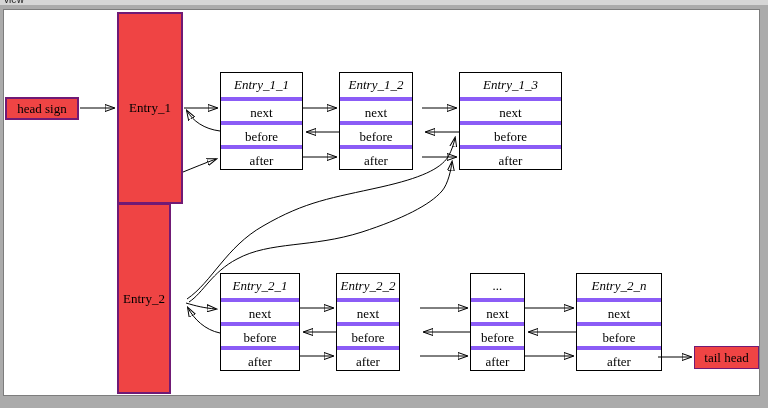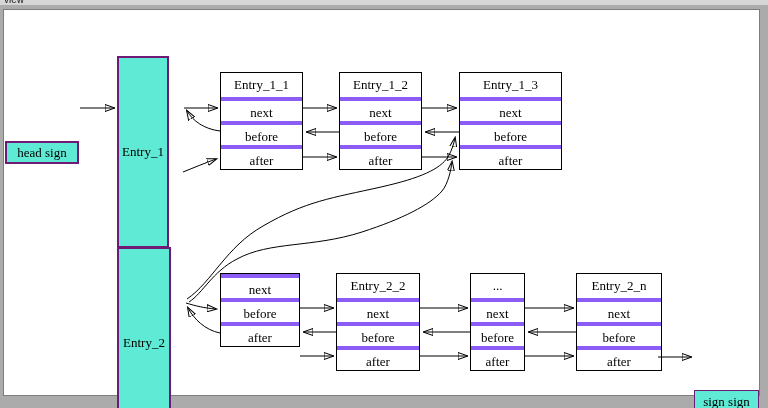--- a/index.html
+++ b/index.html
@@ -15,79 +15,80 @@
   }
   .top-strip span{
     position:absolute;left:4px;top:-6px;font-size:10px;color:#222;
     font-family:"Liberation Sans", sans-serif;
   }
   .canvas{
     position:absolute;left:3px;top:9px;width:755px;height:385px;
     background:#ffffff;border:1px solid #7d7d7d;
   }
   .node{
-    position:absolute;background:#5eead4;border:2px solid #701a75;
+    position:absolute;background:#ef4444;border:2px solid #701a75;
     display:flex;align-items:center;justify-content:center;
-    box-sizing:border-box;text-align:center;margin-top:44px;
+    box-sizing:border-box;text-align:center;
   }
   .signbox{border-width:2px;}
   .tail-signbox{border-width:1px;}
   .record{
     position:absolute;background:#fff;border:1px solid #000;
     box-sizing:border-box;
   }
   .record .cell{
     height:24px;line-height:23px;text-align:center;
     border-top:4px solid #8b5cf6;box-sizing:border-box;
     overflow:hidden;white-space:nowrap;
   }
-  .record .cell.title{border-top:none;}
+  .record .cell.title{border-top:none;font-style:italic;}
   svg.edges{position:absolute;left:0;top:0;pointer-events:none;}
   svg.edges path{stroke:#000;stroke-width:1;fill:none;}
 </style>
 </head>
 <body>
 
 <div class="top-strip">
   <span>view</span>
 </div>
 
 <div class="canvas"></div>
 
 <div class="node signbox" style="left:5px;top:97px;width:74px;height:23px;">head sign</div>
-<div class="node tail-signbox" style="left:694px;top:346px;width:65px;height:23px;">sign sign</div>
+<div class="node tail-signbox" style="left:694px;top:346px;width:65px;height:23px;">tail head</div>
 
-<div class="node" style="left:117px;top:12px;width:52px;height:192px;">Entry_1</div>
+<div class="node" style="left:117px;top:12px;width:66px;height:192px;">Entry_1</div>
 <div class="node" style="left:117px;top:203px;width:54px;height:191px;">Entry_2</div>
 
 <div class="record" style="left:220px;top:72px;width:83px;">
   <div class="cell title">Entry_1_1</div>
   <div class="cell">next</div>
   <div class="cell">before</div>
   <div class="cell">after</div>
 </div>
-<div class="record" style="left:339px;top:72px;width:83px;">
+<div class="record" style="left:339px;top:72px;width:74px;">
   <div class="cell title">Entry_1_2</div>
   <div class="cell">next</div>
   <div class="cell">before</div>
   <div class="cell">after</div>
 </div>
 <div class="record" style="left:459px;top:72px;width:103px;">
   <div class="cell title">Entry_1_3</div>
   <div class="cell">next</div>
   <div class="cell">before</div>
   <div class="cell">after</div>
 </div>
 
 <div class="record" style="left:220px;top:273px;width:80px;">
+  <div class="cell title">Entry_2_1</div>
   <div class="cell">next</div>
   <div class="cell">before</div>
   <div class="cell">after</div>
 </div>
-<div class="record" style="left:336px;top:273px;width:84px;">
+<div class="record" style="left:336px;top:273px;width:64px;">
   <div class="cell title">Entry_2_2</div>
   <div class="cell">next</div>
   <div class="cell">before</div>
   <div class="cell">after</div>
 </div>
 <div class="record" style="left:470px;top:273px;width:55px;">
   <div class="cell title">...</div>
   <div class="cell">next</div>
   <div class="cell">before</div>
   <div class="cell">after</div>

